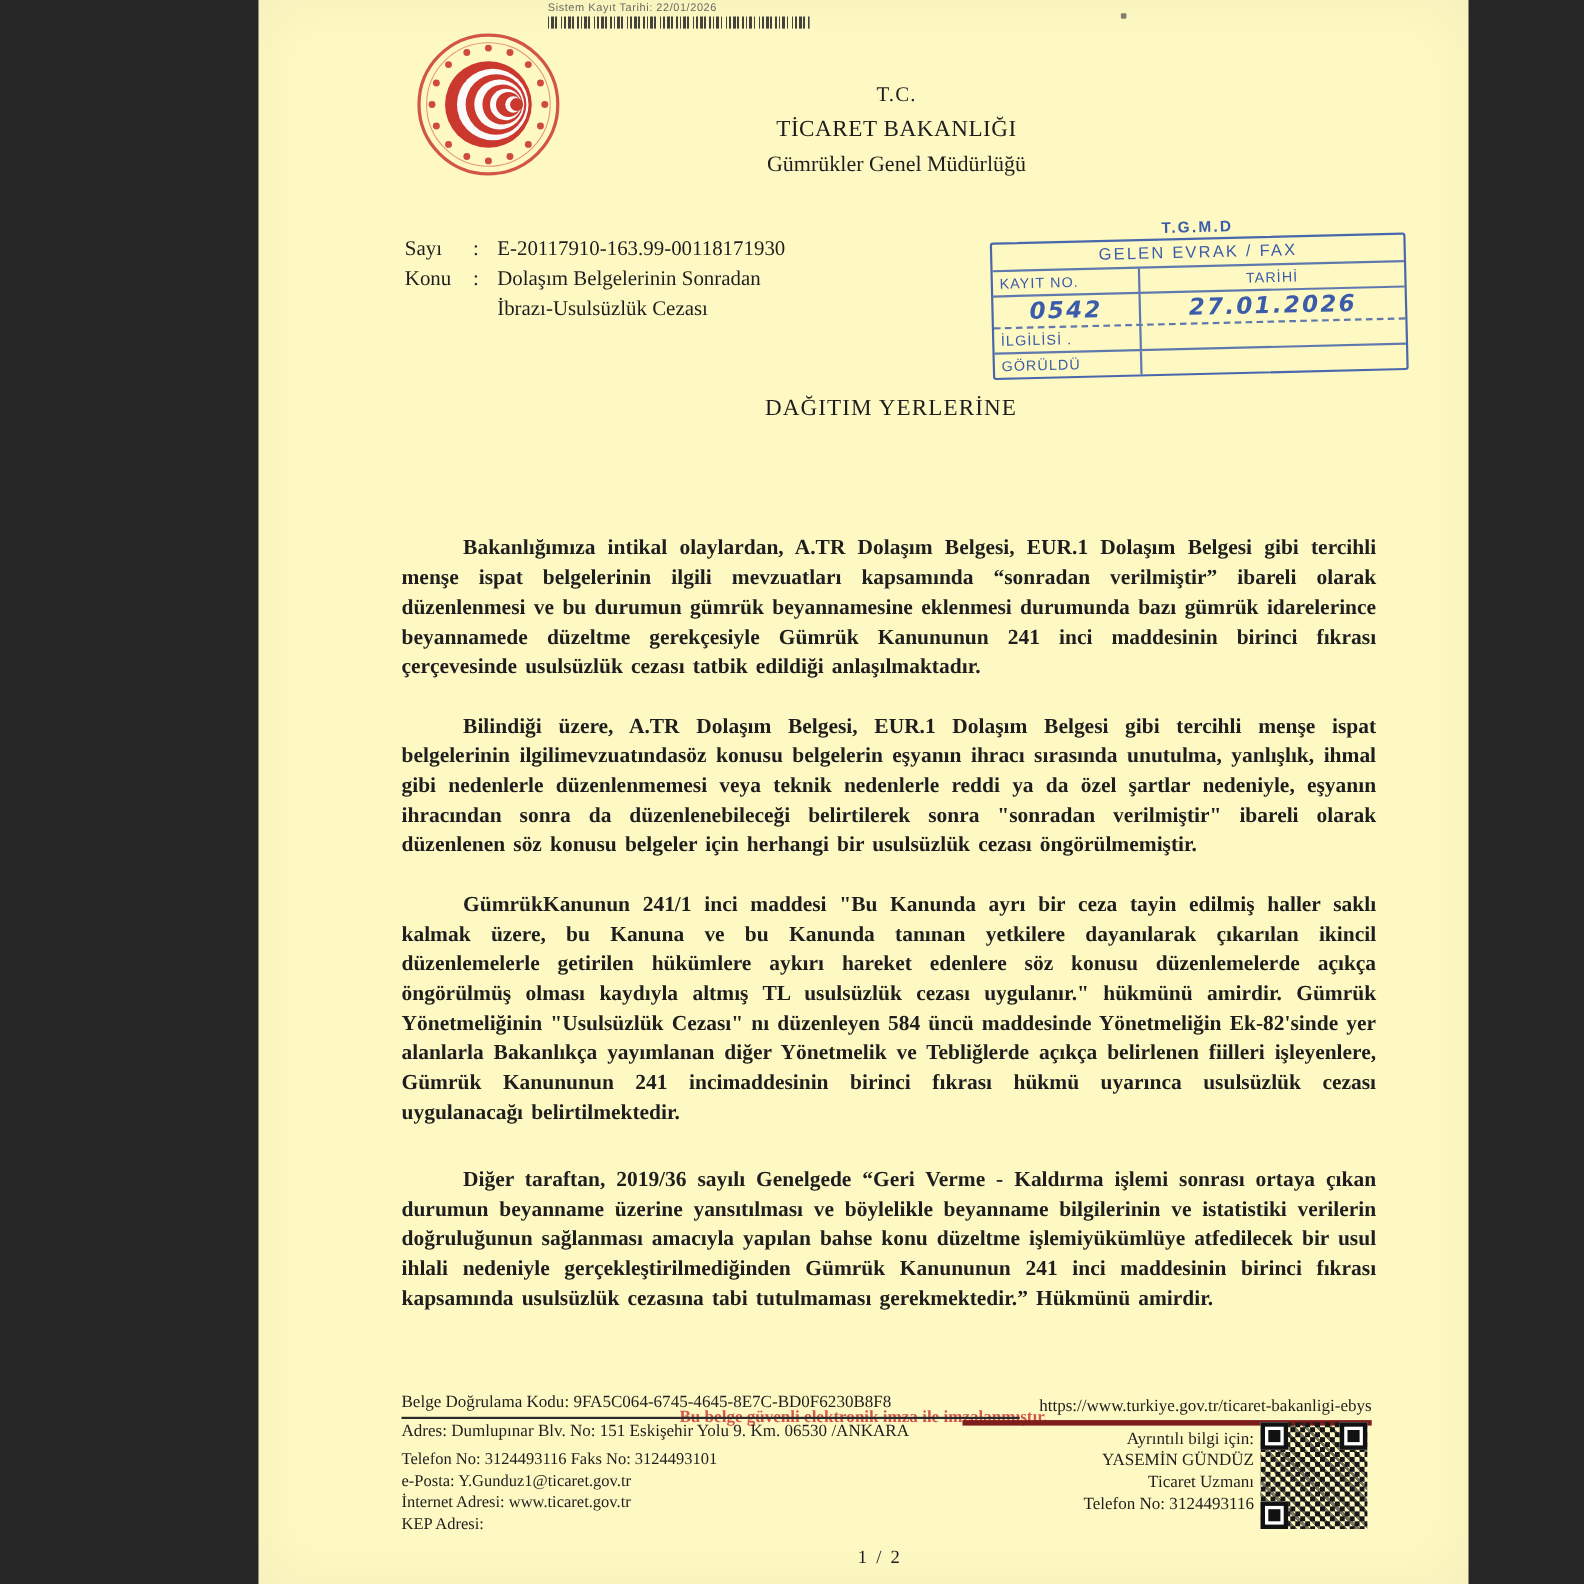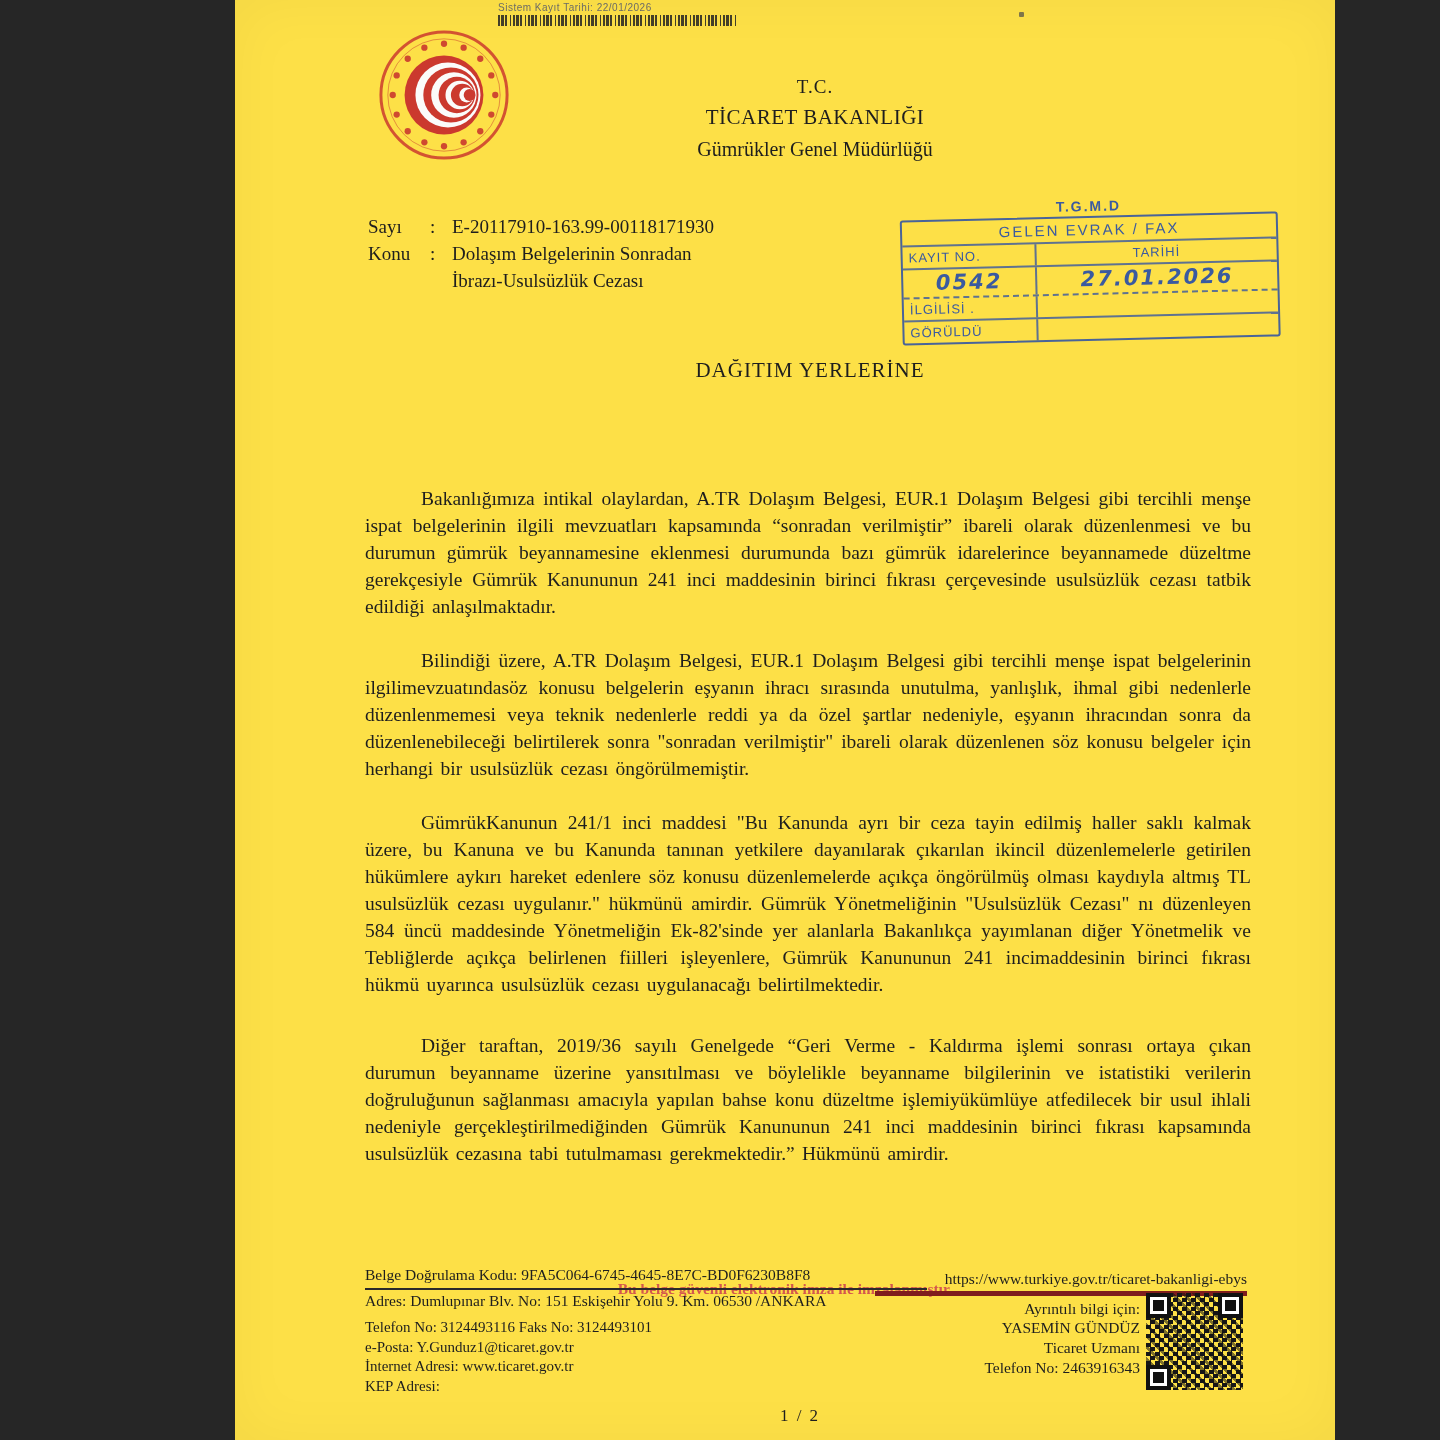--- a/index.html
+++ b/index.html
@@ -7,21 +7,21 @@
     width:1440px;height:1440px;
     background:#262626;
     font-family:"Liberation Serif", serif;
     color:#1e1e1e;
     overflow:hidden;
     position:relative;
   }
   .page{
     position:absolute;left:235px;top:0;
     width:1100px;height:1440px;
-    background:#fde047;
+    background:#fef9c3;
     box-shadow:inset 0 0 60px rgba(0,0,0,0.04);
   }
   
   .sys-note{
     position:absolute;left:263px;top:2px;
     font-size:10px;color:#6b6b66;
     font-family:"Liberation Sans", sans-serif;
     letter-spacing:.5px;
   }
   .barcode{
@@ -88,21 +88,21 @@
   .recipient{
     position:absolute;left:295px;top:358px;width:560px;
     text-align:center;font-size:21px;letter-spacing:1px;
   }
   .reference{position:absolute;left:196px;top:437px;font-size:19.5px;}
   
   .body-text{
     position:absolute;left:130px;top:485px;width:886px;
     font-size:19.5px;line-height:27px;text-align:justify;
   }
-  .body-text p{margin:0 0 27px 0;text-indent:56px;word-spacing:2.5px;}
+  .body-text p{margin:0 0 27px 0;text-indent:56px;word-spacing:2.5px;font-weight:bold;}
   .body-text p:nth-child(3){margin-bottom:34px;}
   
   .sig-note{
     position:absolute;left:0;top:1238px;width:100%;
     text-align:center;font-size:15.5px;font-weight:bold;margin-top:42px;
   }
   .f-row1-l{
     position:absolute;left:130px;top:1266px;width:562px;
     font-size:15.5px;border-bottom:2px solid #2a2a2a;padding-bottom:4px;
   }
@@ -244,21 +244,21 @@
   <div class="f-left">
     <div>Telefon No: 3124493116 Faks No: 3124493101</div>
     <div>e-Posta: Y.Gunduz1@ticaret.gov.tr</div>
     <div>İnternet Adresi: www.ticaret.gov.tr</div>
     <div>KEP Adresi:</div>
   </div>
 
   <div class="f-right">
     <div>YASEMİN GÜNDÜZ</div>
     <div>Ticaret Uzmanı</div>
-    <div>Telefon No: 2463916343</div>
+    <div>Telefon No: 3124493116</div>
   </div>
 
   <div class="qr">
     <div class="f f1"></div>
       <div class="f f2"></div>
       <div class="f f3"></div>
   </div>
 
   <div class="page-num">1 / 2</div>
 

